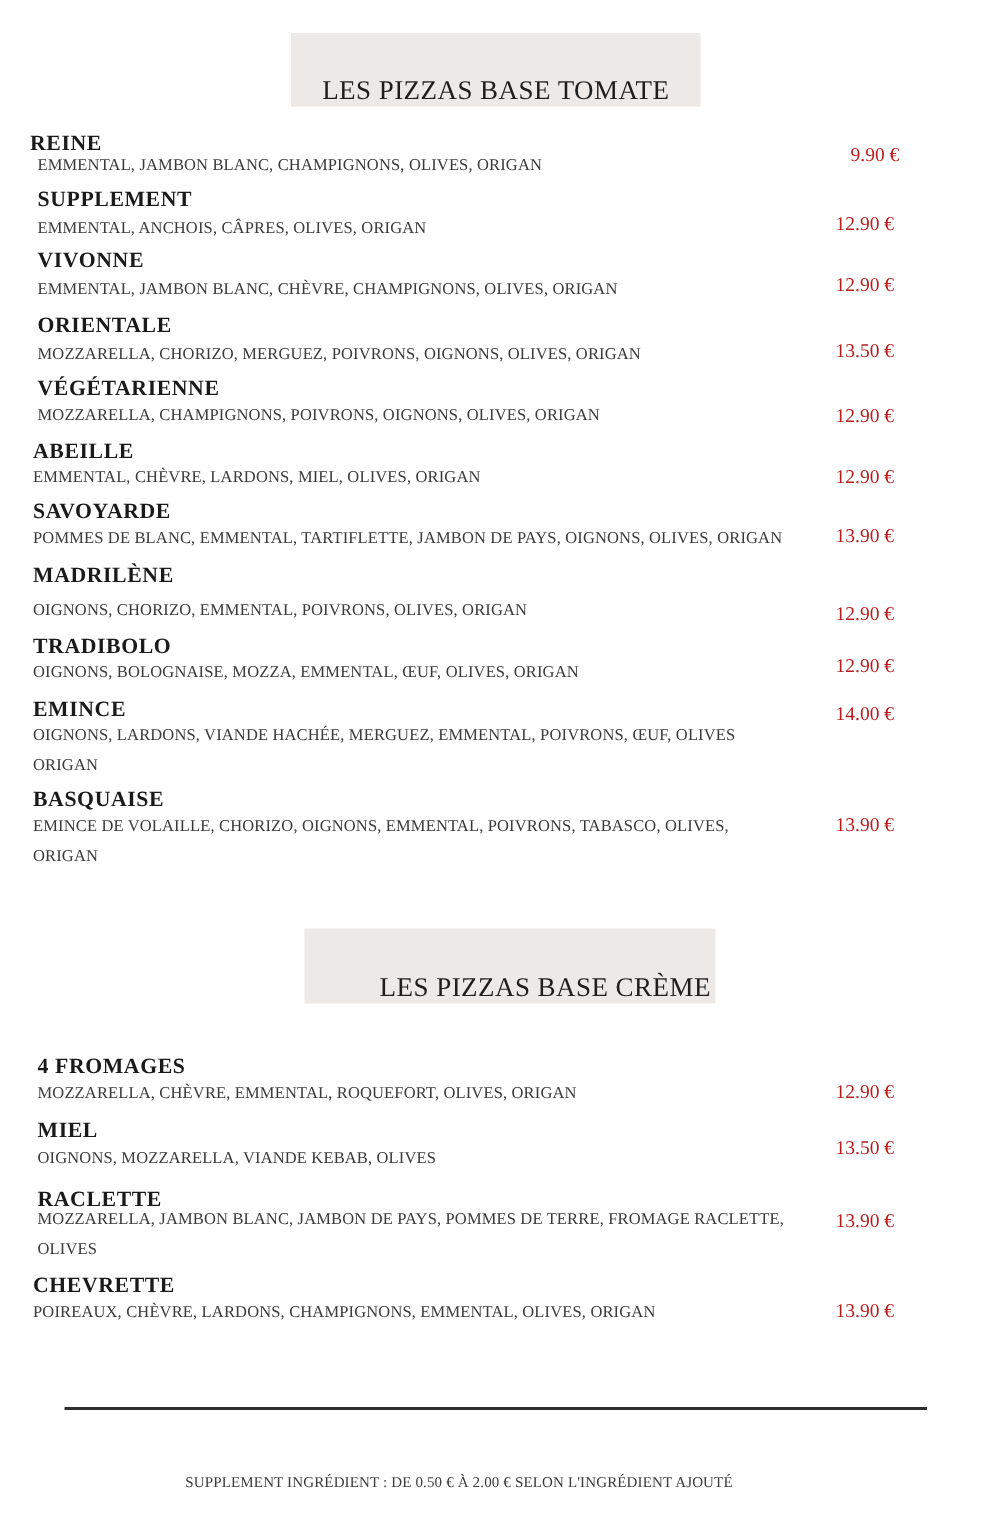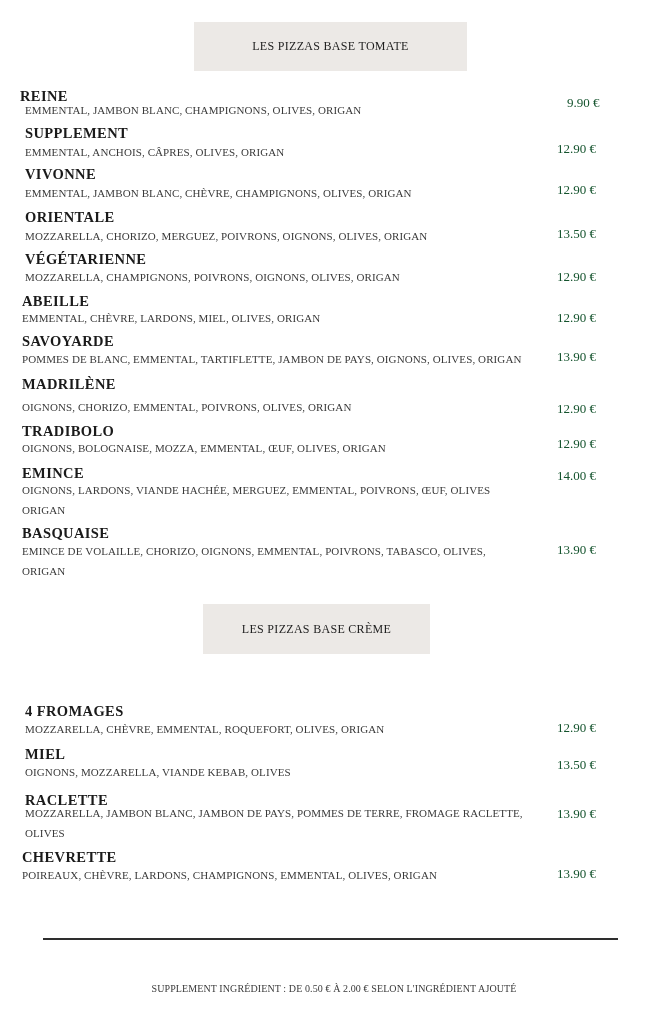--- a/index.html
+++ b/index.html
@@ -2,45 +2,45 @@
 <html><head>
 <meta charset="utf-8">
 <style>
   html, body { margin: 0; padding: 0; background: #ffffff; }
   body {
     width: 662px; height: 1024px; position: relative; overflow: hidden;
     font-family: "Liberation Serif", "DejaVu Serif", serif; color: #1f1f1f;
   }
   .section-header {
     position: absolute; background: #ece9e6;
-    display: flex; align-items: center; justify-content: center;
-    font-size: 12px; letter-spacing: 0.3px; color: #1e1e1e;
+    display: flex; align-items: flex-end; justify-content: center;
+    font-size: 18px; letter-spacing: 0.3px; color: #1e1e1e;
   }
   #hdr-tomate { left: 194px; top: 22px; width: 273px; height: 49px; }
-  #hdr-creme  { left: 203px; top: 604px; width: 227px; height: 50px; }
+  #hdr-creme  { left: 203px; top: 619px; width: 227px; height: 50px; padding-left: 47px; }
 
   .item { position: absolute; left: 0; width: 662px; }
   .item .name {
     position: absolute; font-weight: bold; font-size: 14.5px; letter-spacing: 0.4px;
     color: #1a1a1a; white-space: nowrap;
   }
   .item .desc {
     position: absolute; font-size: 11px; letter-spacing: 0.1px; color: #3a3a3a;
     line-height: 20px; width: 525px;
   }
   .item .price {
-    position: absolute; left: 557px; font-size: 13px; color: #14532d; white-space: nowrap; text-align: right;
+    position: absolute; left: 557px; font-size: 13px; color: #b91c1c; white-space: nowrap; text-align: right;
   }
 
   .divider {
     position: absolute; left: 43px; top: 938px; width: 575px; height: 2px; background: #2e2e2e;
   }
   .footnote {
     position: absolute; left: 0; width: 612px; top: 983px; text-align: center;
-    font-size: 10px; color: #3a3a3a; letter-spacing: 0.1px; padding-left: 28px;
+    font-size: 10px; color: #3a3a3a; letter-spacing: 0.1px;
   }
 </style>
 </head>
 <body>
 
 <div class="section-header" id="hdr-tomate">
   <span>LES PIZZAS BASE TOMATE</span>
 </div>
 
 <div class="item">

